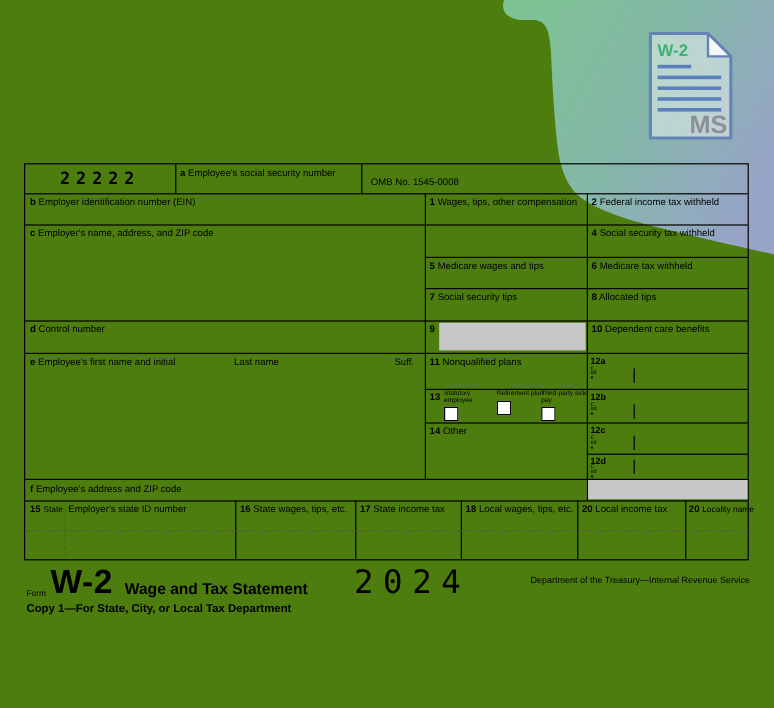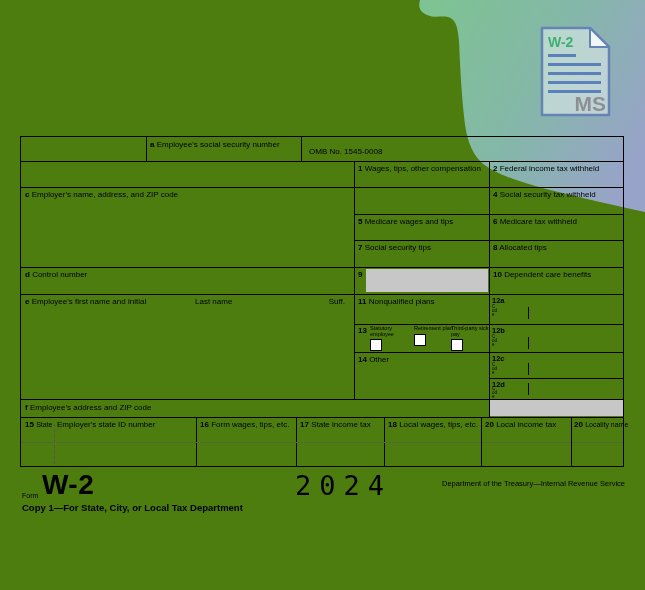--- a/index.html
+++ b/index.html
@@ -102,25 +102,29 @@
     <div class="hl" style="top:280px;left:0;width:602px;"></div>
 
     <div class="dash-h" style="top:305px;left:0;width:602px;"></div>
     <div class="dash-v" style="left:33px;top:287px;height:40px;"></div>
 
     <div class="vl" style="left:507px;top:170px;height:12px;"></div>
     <div class="vl" style="left:507px;top:200px;height:12px;"></div>
     <div class="vl" style="left:507px;top:226px;height:12px;"></div>
     <div class="vl" style="left:507px;top:246px;height:12px;"></div>
 
+    <div class="ctrl-code">22222</div>
     <div class="cell" style="left:125px;top:0;width:155px;height:24px;">
       <div class="pad"><span class="ltr">a</span> <span class="lbl">Employee's social security number</span></div>
     </div>
     <div class="omb">OMB No. 1545-0008</div>
 
+    <div class="cell" style="left:0;top:24px;width:333px;height:26px;">
+      <div class="pad"><span class="ltr">b</span> <span class="lbl">Employer identification number (EIN)</span></div>
+    </div>
     <div class="cell" style="left:0;top:50px;width:333px;height:80px;">
       <div class="pad"><span class="ltr">c</span> <span class="lbl">Employer's name, address, and ZIP code</span></div>
     </div>
     <div class="cell" style="left:0;top:130px;width:333px;height:27px;">
       <div class="pad"><span class="ltr">d</span> <span class="lbl">Control number</span></div>
     </div>
     <div class="cell" style="left:0;top:157px;width:333px;height:105px;">
       <div class="pad"><span class="ltr">e</span> <span class="lbl">Employee's first name and initial</span></div>
       <div class="lastname">Last name</div>
       <div class="suff">Suff.</div>
@@ -193,35 +197,36 @@
     </div>
     <div class="cell" style="left:468px;top:241px;width:134px;height:21px;">
       <div class="b12num">12d</div>
       <div class="vcode" style="top:9px;">Code</div>
     </div>
 
     <div class="cell" style="left:0;top:280px;width:175px;height:49px;">
       <div class="pad"><span class="num">15</span> <span class="lbl" style="font-size:7px;">State</span>&nbsp;&nbsp;<span class="lbl">Employer's state ID number</span></div>
     </div>
     <div class="cell" style="left:175px;top:280px;width:100px;height:49px;">
-      <div class="pad"><span class="num">16</span> <span class="lbl">Form wages, tips, etc.</span></div>
+      <div class="pad"><span class="num">16</span> <span class="lbl">State wages, tips, etc.</span></div>
     </div>
     <div class="cell" style="left:275px;top:280px;width:88px;height:49px;">
       <div class="pad"><span class="num">17</span> <span class="lbl">State income tax</span></div>
     </div>
     <div class="cell" style="left:363px;top:280px;width:97px;height:49px;">
       <div class="pad"><span class="num">18</span> <span class="lbl">Local wages, tips, etc.</span></div>
     </div>
     <div class="cell" style="left:460px;top:280px;width:90px;height:49px;">
       <div class="pad"><span class="num">20</span> <span class="lbl">Local income tax</span></div>
     </div>
     <div class="cell small" style="left:550px;top:280px;width:52px;height:49px;">
       <div class="pad" style="left:3px;"><span class="num">20</span> <span class="lbl">Locality name</span></div>
     </div>
   </div>
 
   <div class="footer-formword">Form</div>
   <div class="footer-w2">W-2</div>
+  <div class="footer-title">Wage and Tax Statement</div>
   <div class="footer-year">2024</div>
   <div class="footer-agency">Department of the Treasury—Internal Revenue Service</div>
   <div class="footer-copy">Copy 1—For State, City, or Local Tax Department</div>
 
 </div>
 
 </body></html>

